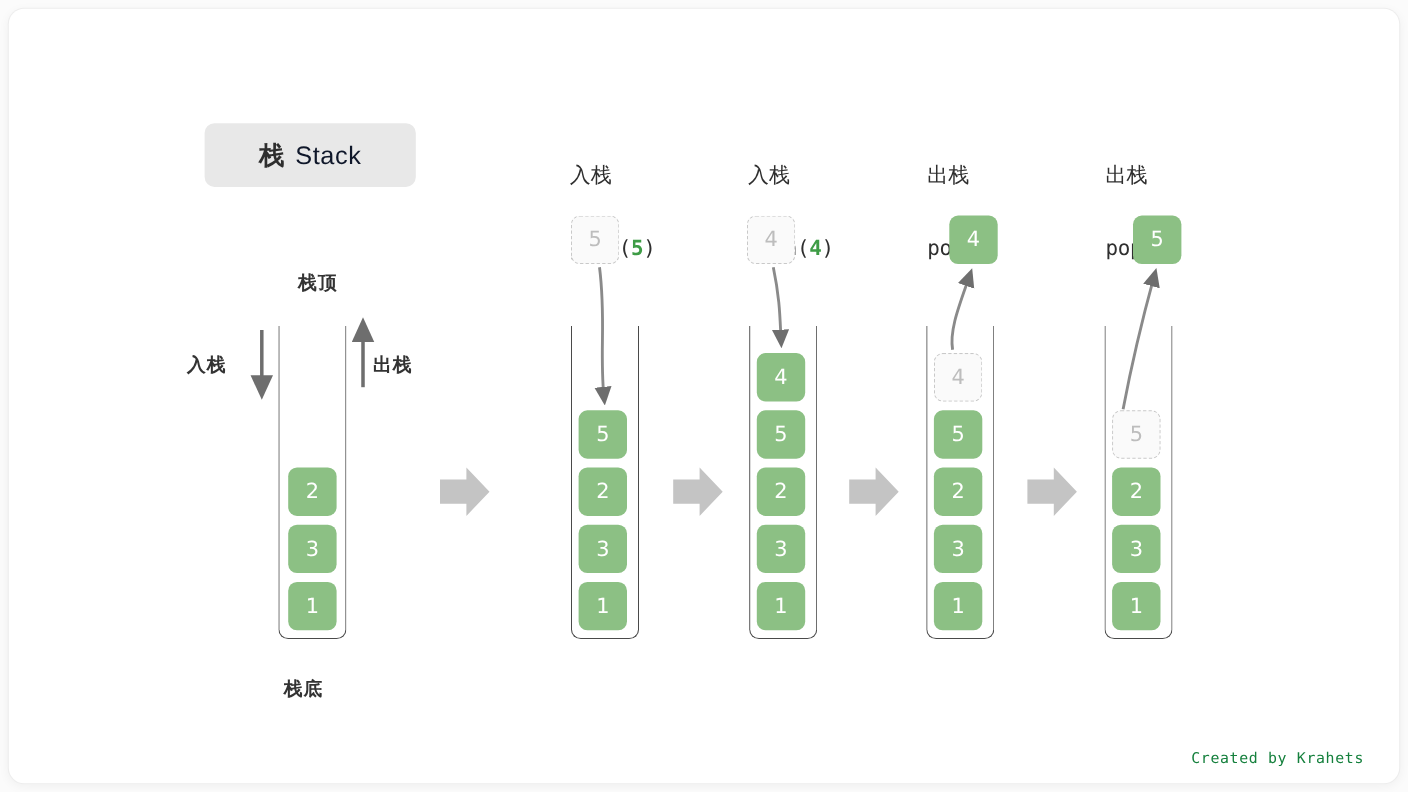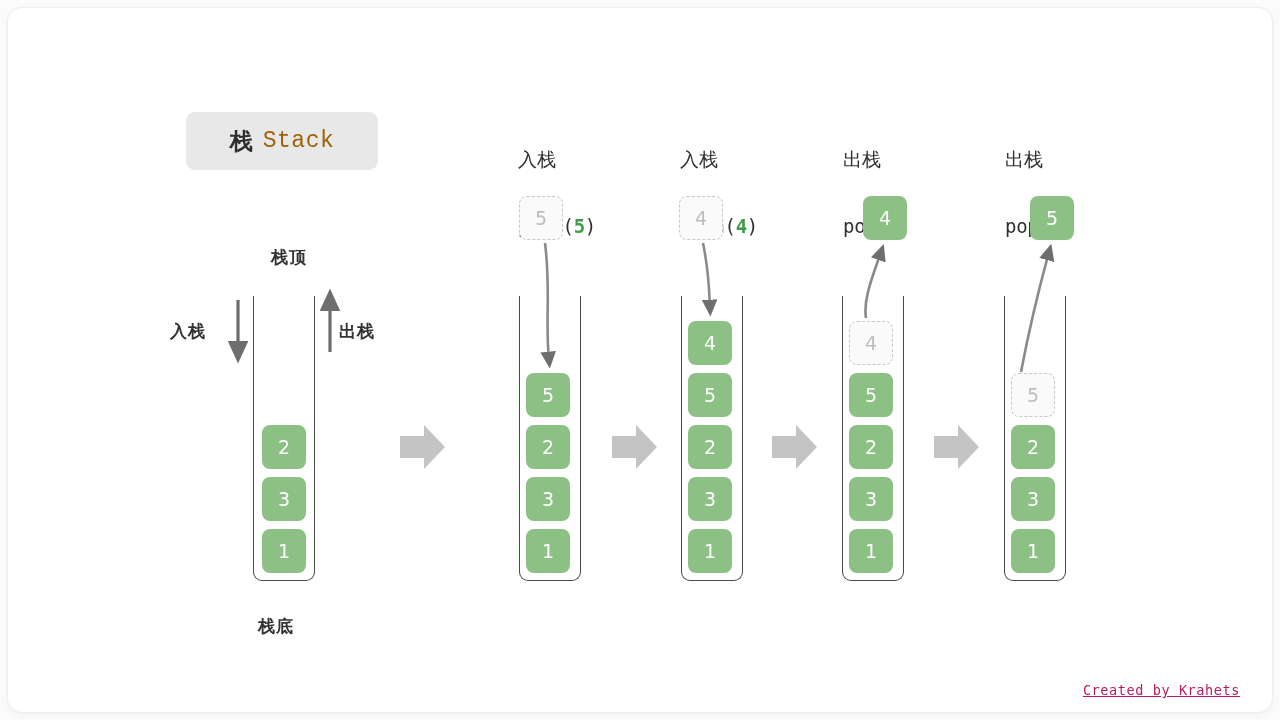--- a/index.html
+++ b/index.html
@@ -32,22 +32,22 @@
     border-radius: 9px;
     display: flex; align-items: center; justify-content: center;
     gap: 9px;
     white-space: pre;
   }
   .title-cn {
     font-size: 23px; font-weight: bold; color: #2e2e2e;
     letter-spacing: 1px;
   }
   .title-en {
-    font-size: 23px; color: #a16207;
-    font-family: Liberation Mono, monospace;
+    font-size: 23px; color: #0f172a;
+    font-family: Liberation Sans, sans-serif;
     letter-spacing: 0.5px;
   }
 
   
   .lbl-bold {
     position: absolute;
     font-size: 17px; font-weight: bold; color: #333333;
     white-space: pre; letter-spacing: 1px;
   }
 
@@ -106,25 +106,24 @@
     position: absolute; left: 0; top: 0;
     width: 1280px; height: 720px;
     pointer-events: none;
   }
 
   
   .footer {
     position: absolute;
     right: 40px; bottom: 22px;
     font-size: 13.5px;
-    color: #be185d;
+    color: #15803d;
     font-family: "DejaVu Sans Mono", "Liberation Mono", monospace;
     letter-spacing: 0.6px;
     white-space: pre;
-    text-decoration: underline;
   }
 </style>
 </head>
 <body>
 
 <div id="canvas">
   <div class="card"></div>
 
   <div class="title-badge">
     <span class="title-cn">栈</span>

